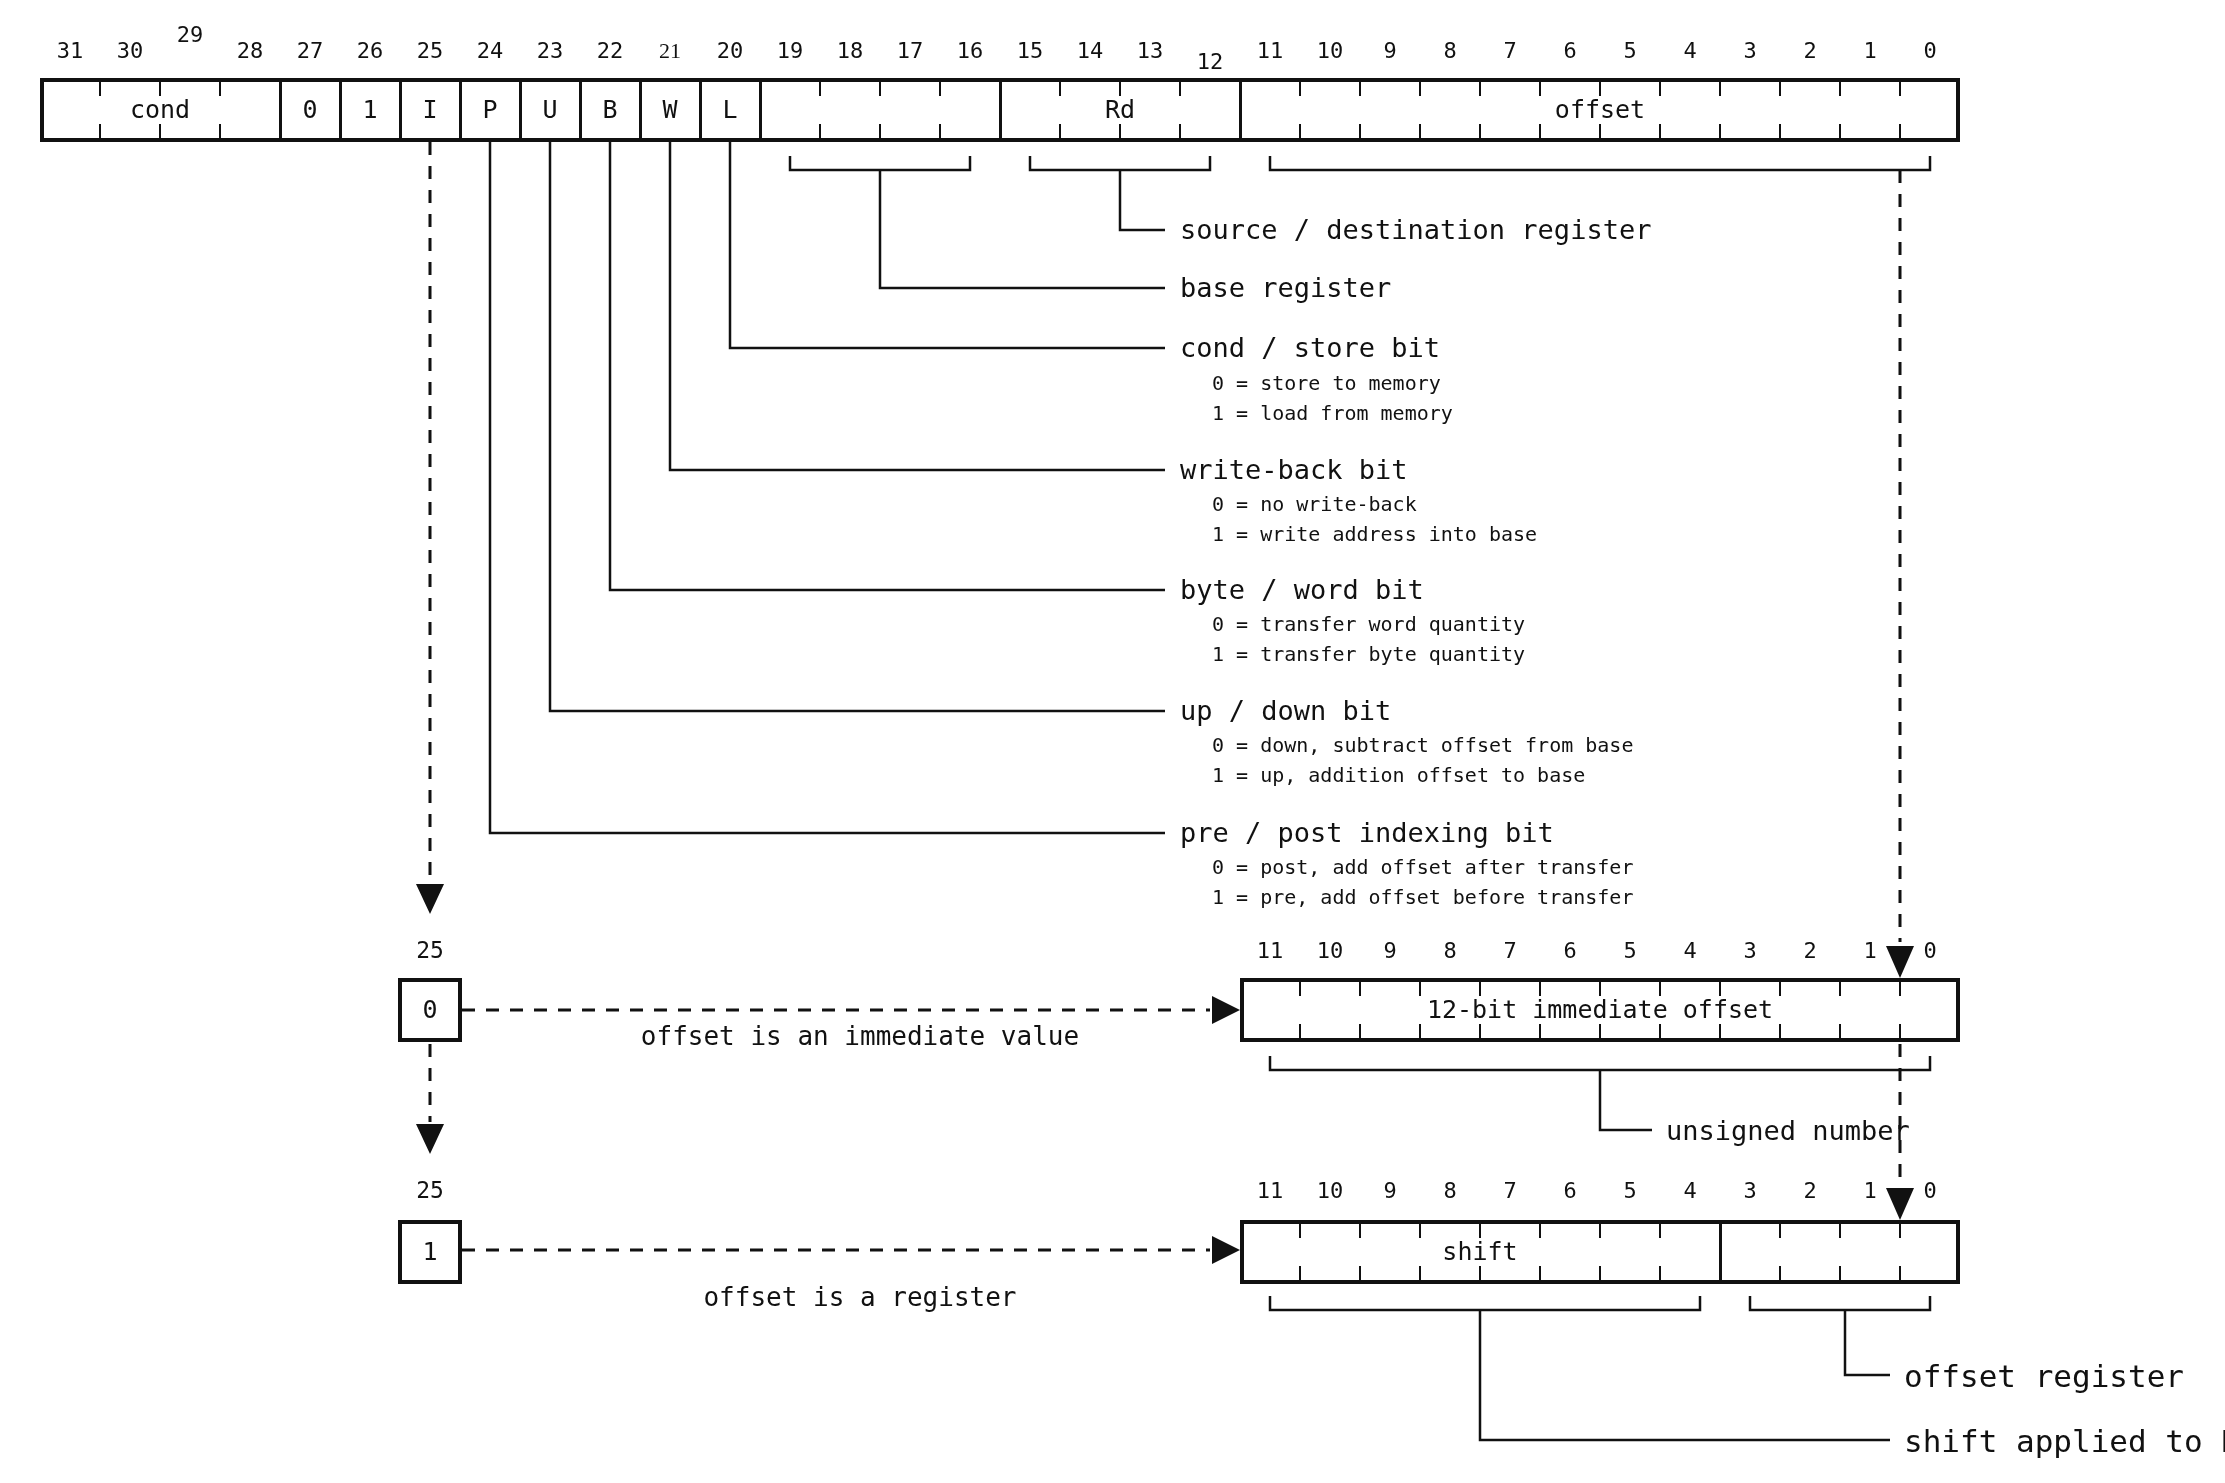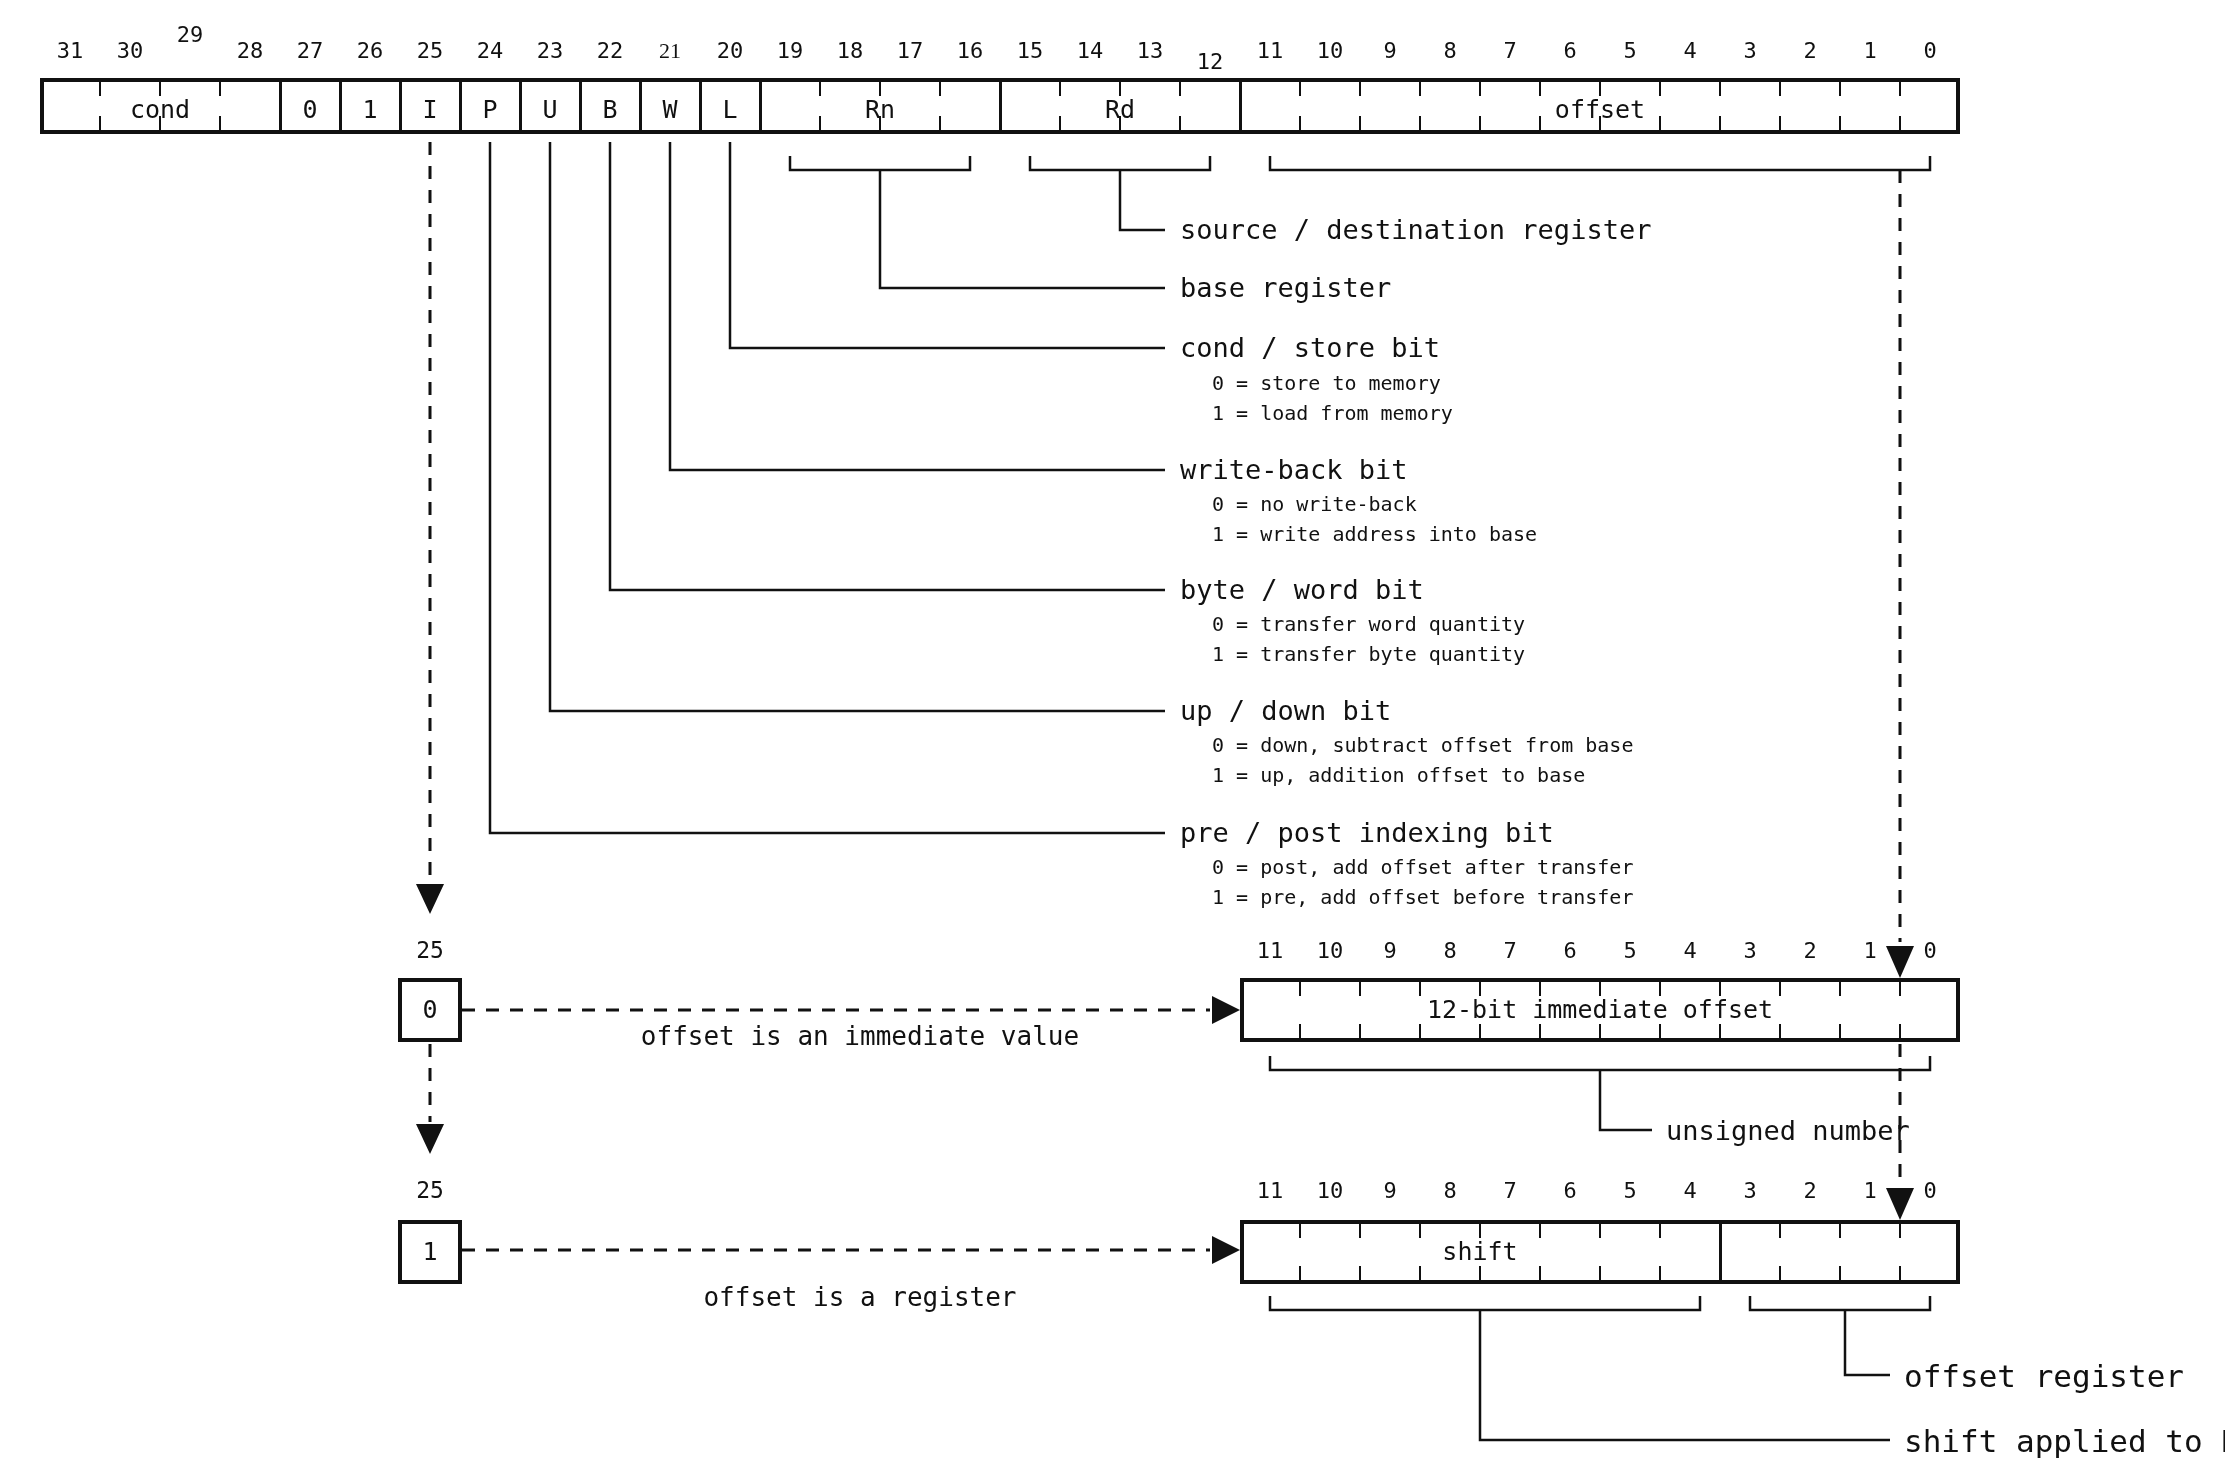--- a/index.html
+++ b/index.html
@@ -99,32 +99,31 @@
       <div class="bitnum" style="left: 1360px; top: 38px;">9</div>
       <div class="bitnum" style="left: 1420px; top: 38px;">8</div>
       <div class="bitnum" style="left: 1480px; top: 38px;">7</div>
       <div class="bitnum" style="left: 1540px; top: 38px;">6</div>
       <div class="bitnum" style="left: 1600px; top: 38px;">5</div>
       <div class="bitnum" style="left: 1660px; top: 38px;">4</div>
       <div class="bitnum" style="left: 1720px; top: 38px;">3</div>
       <div class="bitnum" style="left: 1780px; top: 38px;">2</div>
       <div class="bitnum" style="left: 1840px; top: 38px;">1</div>
       <div class="bitnum" style="left: 1900px; top: 38px;">0</div>
-      <div class="regbox" style="left: 40px; top: 78px; width: 1920px; height: 56px;">
+      <div class="regbox" style="left: 40px; top: 78px; width: 1920px; height: 64px;">
         <div class="reginner">
           <div class="fieldlabel" style="left: -4px; width: 240px;">cond</div>
           <div class="fieldlabel" style="left: 236px; width: 60px;">0</div>
           <div class="fieldlabel" style="left: 296px; width: 60px;">1</div>
           <div class="fieldlabel" style="left: 356px; width: 60px;">I</div>
           <div class="fieldlabel" style="left: 416px; width: 60px;">P</div>
           <div class="fieldlabel" style="left: 476px; width: 60px;">U</div>
           <div class="fieldlabel" style="left: 536px; width: 60px;">B</div>
           <div class="fieldlabel" style="left: 596px; width: 60px;">W</div>
           <div class="fieldlabel" style="left: 656px; width: 60px;">L</div>
-          <div class="fieldlabel" style="left: 716px; width: 240px;">Rn</div>
           <div class="fieldlabel" style="left: 956px; width: 240px;">Rd</div>
           <div class="fieldlabel" style="left: 1196px; width: 720px;">offset</div>
           <div class="tick top" style="left: 55px;"></div>
           <div class="tick bot" style="left: 55px;"></div>
           <div class="tick top" style="left: 115px;"></div>
           <div class="tick bot" style="left: 115px;"></div>
           <div class="tick top" style="left: 175px;"></div>
           <div class="tick bot" style="left: 175px;"></div>
           <div class="fieldsep" style="left: 234.5px;"></div>
           <div class="fieldsep" style="left: 294.5px;"></div>

